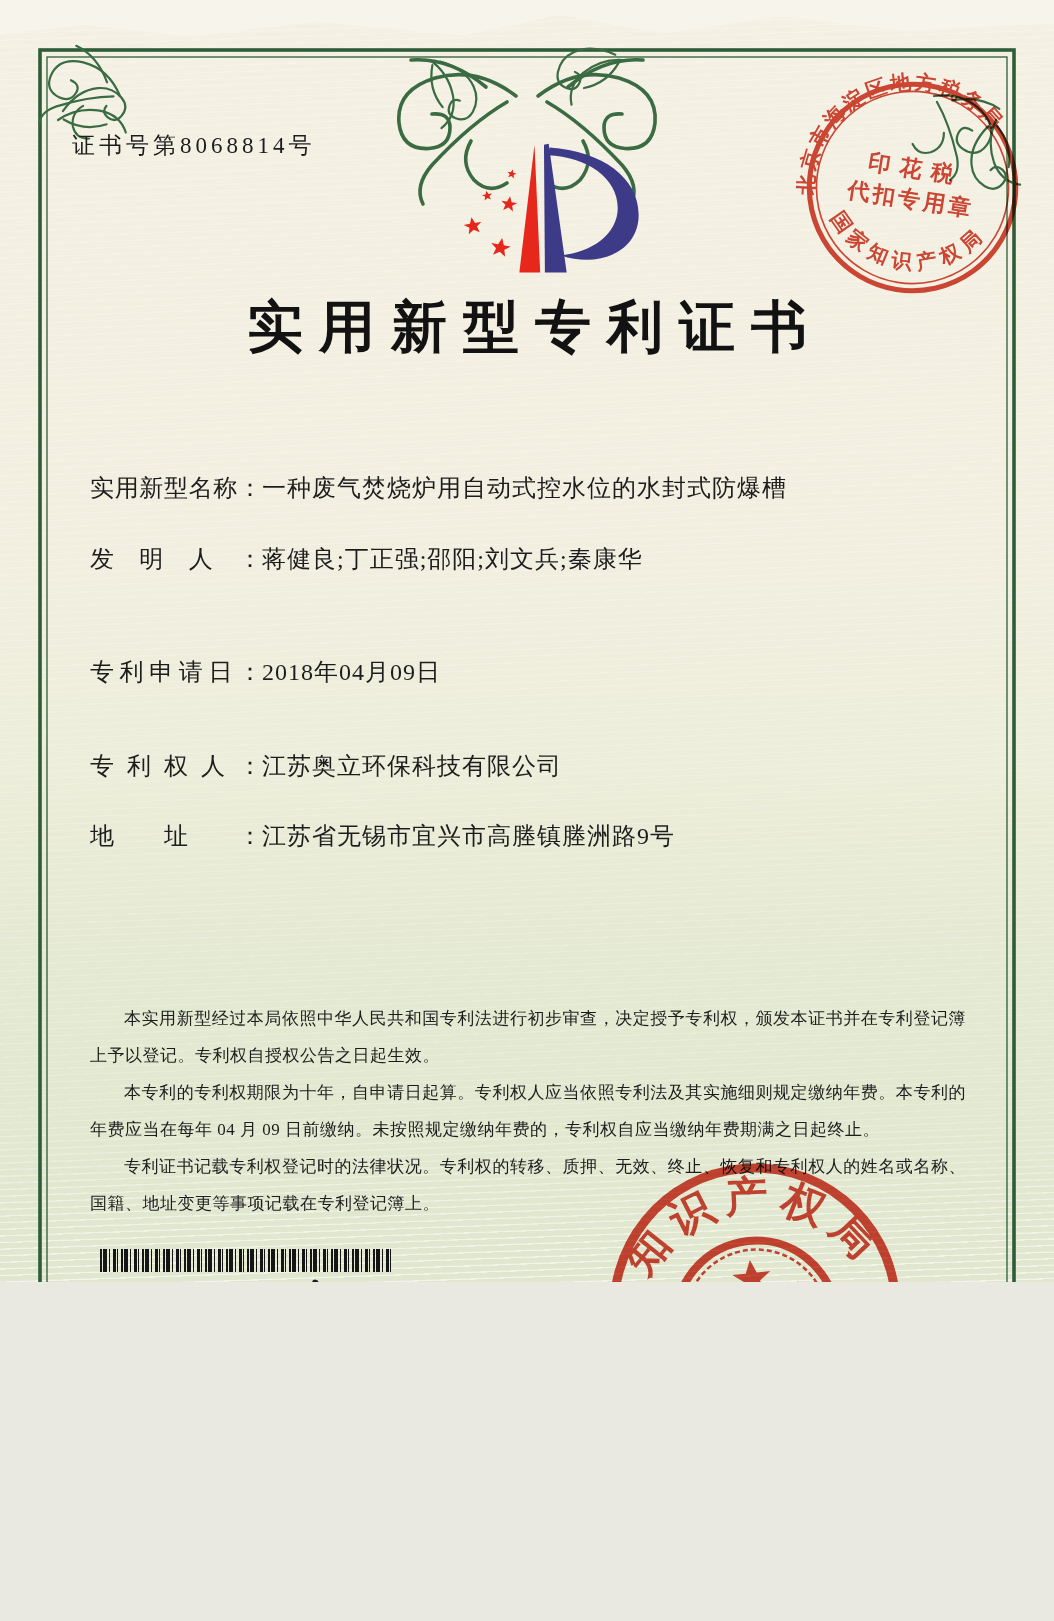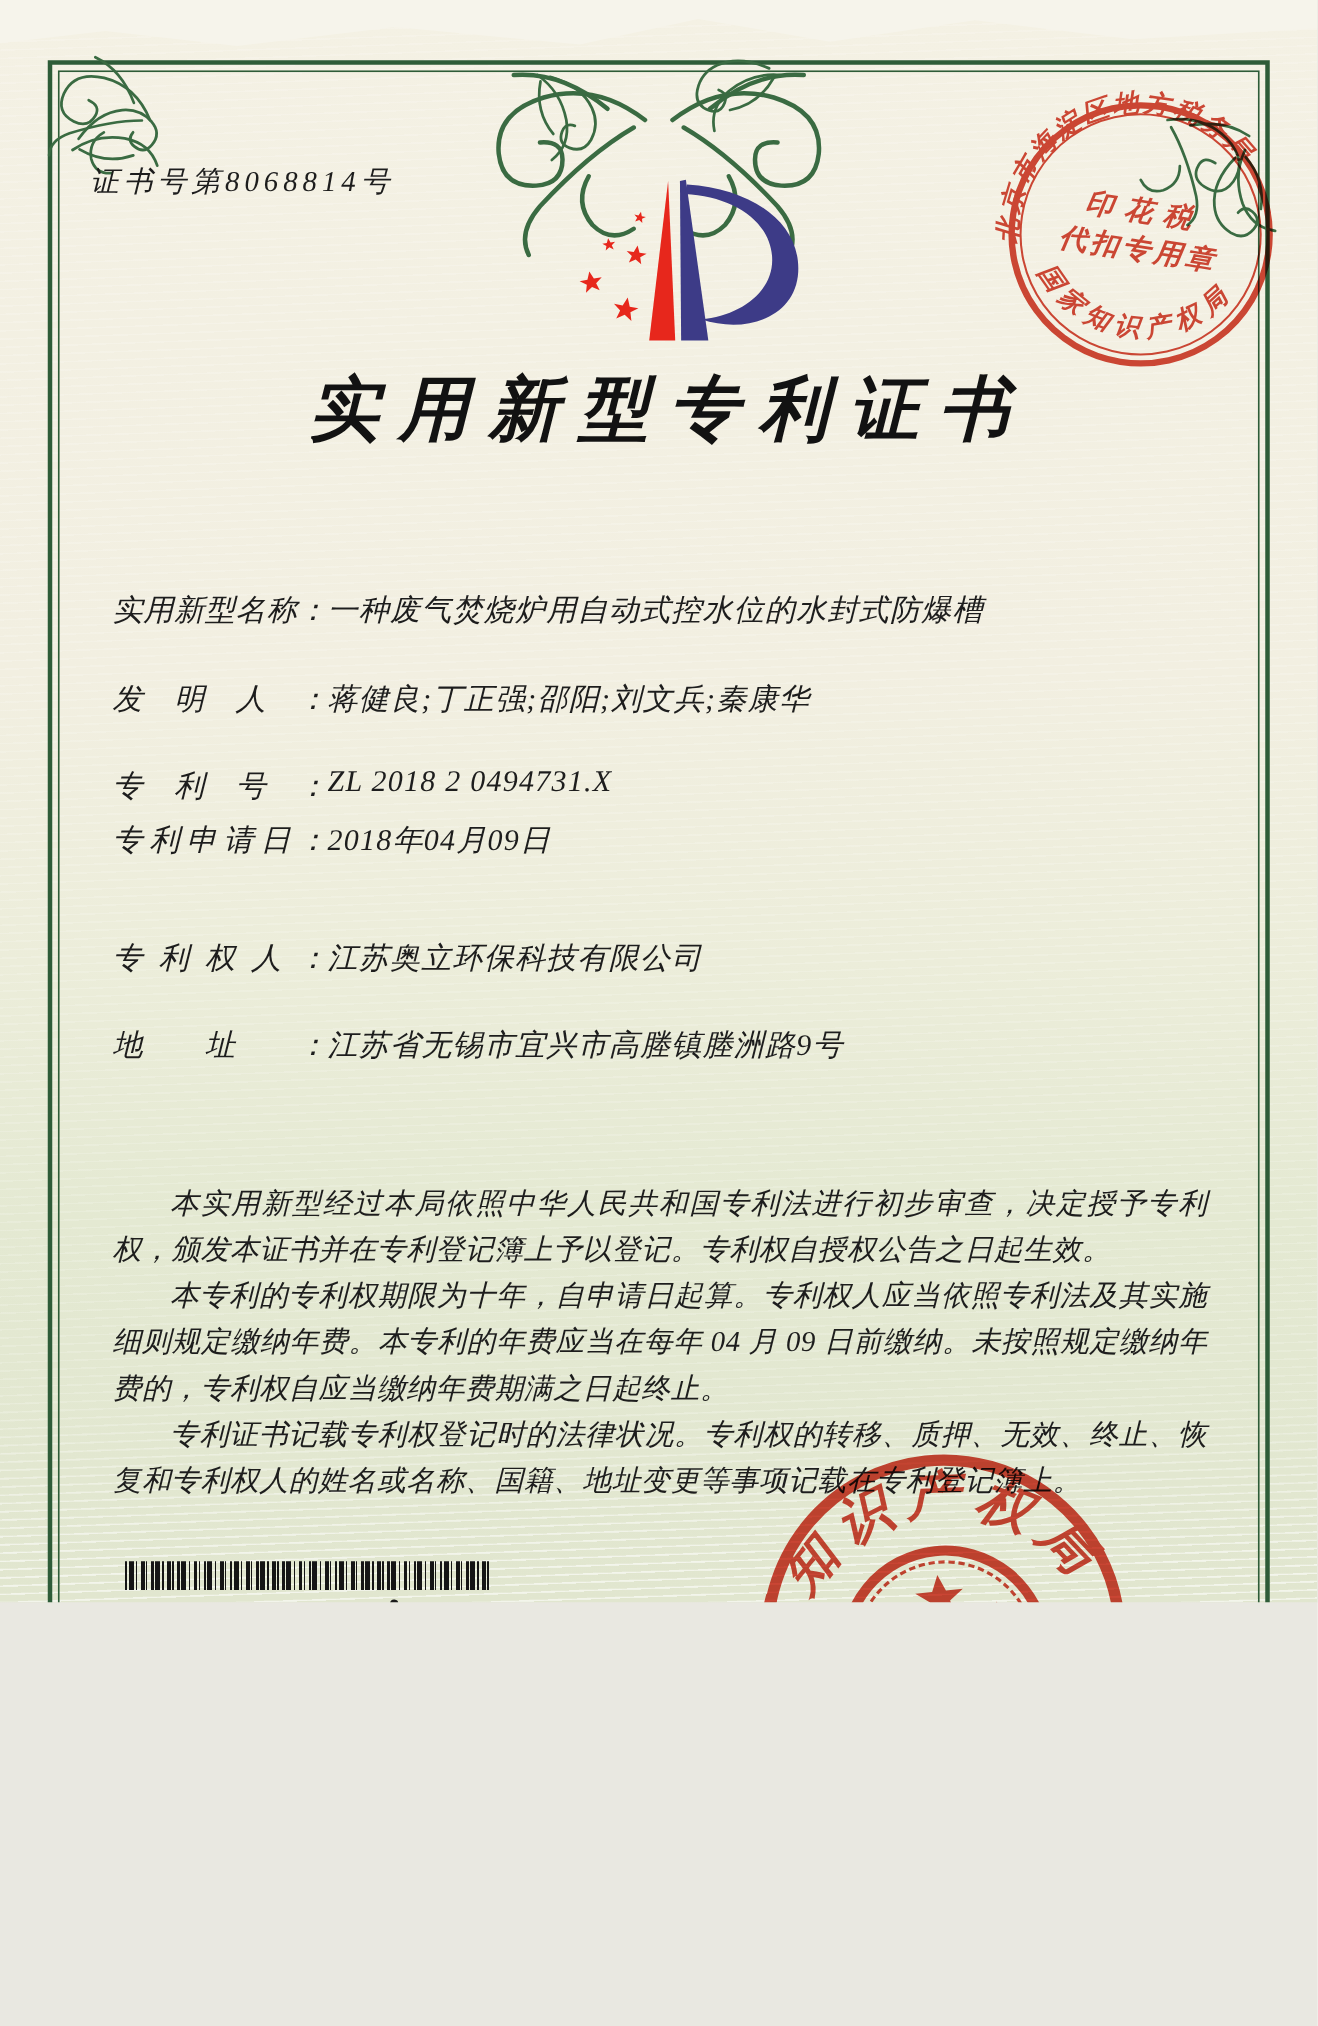--- a/index.html
+++ b/index.html
@@ -1,19 +1,19 @@
 <!DOCTYPE html>
 <html style="--seal-red: #d13a28; --border-green: #2e5c38; --logo-blue: #3d3b87; --logo-red: #e7271c;"><head>
 <meta charset="utf-8">
 <style>
   html,body{margin:0;padding:0;background:#e9e8e1;}
   #page{
     position:relative;width:1054px;height:1282px;overflow:hidden;
     background:linear-gradient(180deg,#f4f1e4 0%,#f2efe1 42%,#ecedda 60%,#e4e9d2 76%,#e1e6cf 100%);
-    font-family:"Liberation Serif","DejaVu Serif",serif;color:#1d1d1d;font-style:italic;
+    font-family:"Liberation Serif","DejaVu Serif",serif;color:#1d1d1d;
   }
   
   .pattern{position:absolute;left:0;right:0;pointer-events:none;
     background:repeating-linear-gradient(178deg,rgba(255,255,255,.6) 0 1.2px,rgba(255,255,255,0) 1.2px 6.6px);}
   .pattern.all{top:0;bottom:0;opacity:.28;}
   .pattern.bottom{top:1110px;bottom:0;opacity:.85;
     -webkit-mask-image:linear-gradient(180deg,transparent,#000 140px);
     mask-image:linear-gradient(180deg,transparent,#000 140px);}
   
   .deckle{position:absolute;top:0;left:0;right:0;height:54px;background:#f6f4eb;
@@ -22,21 +22,21 @@
   .content{position:absolute;left:0;top:0;width:100%;height:100%;}
   .cert-no{position:absolute;left:72px;top:130px;font-size:23px;letter-spacing:4px;}
   .logo{position:absolute;left:402px;top:140px;}
   .tax-stamp{position:absolute;left:795px;top:70px;transform:rotate(9deg);mix-blend-mode:multiply;opacity:.92;}
   .title{position:absolute;left:0;top:290px;width:100%;text-align:center;
     font-size:56px;font-weight:bold;letter-spacing:16px;text-indent:16px;color:#121212;}
   .row{position:absolute;left:90px;right:86px;font-size:24px;white-space:nowrap;}
   .lbl{display:inline-block;width:172px;text-align:justify;text-align-last:justify;vertical-align:top;}
   .val{letter-spacing:1px;}
   .grant-no{position:absolute;left:597px;top:0;}
-  .paras{position:absolute;left:90px;top:944px;width:876px;font-size:23px;line-height:37px;text-align:justify;}
+  .paras{position:absolute;left:90px;top:1000px;width:876px;font-size:17px;line-height:37px;text-align:justify;}
   .paras p{margin:0;text-indent:2em;letter-spacing:.5px;}
   .barcode{position:absolute;left:100px;top:1249px;width:293px;height:23px;
     background:repeating-linear-gradient(90deg,#151515 0 2px,transparent 2px 3px,#151515 3px 7px,transparent 7px 9px,#151515 9px 10px,transparent 10px 13px,#151515 13px 16px,transparent 16px 17px,#151515 17px 18px,transparent 18px 21px);}
   .role{position:absolute;left:113px;top:1316px;font-size:19px;letter-spacing:3px;}
   .name{position:absolute;left:113px;top:1366px;font-size:27px;letter-spacing:3px;}
   .sign-svg{position:absolute;left:252px;top:1268px;}
   .seal-svg{position:absolute;left:604px;top:1158px;transform:rotate(-6deg);mix-blend-mode:multiply;opacity:.93;}
   .seal-date{position:absolute;left:622px;top:1430px;width:272px;text-align:center;font-size:24px;letter-spacing:1px;color:#111;}
   .footer{position:absolute;left:0;top:1490px;width:100%;text-align:right;font-size:19px;letter-spacing:2px;}
   .green{stroke:var(--border-green,#2e5c38);}
@@ -135,23 +135,20 @@
       </text>
     </svg>
 
     <div class="title">实用新型专利证书</div>
 
     <div class="row" style="top:472px">
       <span class="lbl">实用新型名称：</span><span class="val">一种废气焚烧炉用自动式控水位的水封式防爆槽</span>
     </div>
     <div class="row" style="top:543px">
       <span class="lbl">发明人：</span><span class="val">蒋健良;丁正强;邵阳;刘文兵;秦康华</span>
-    </div>
-    <div class="row" style="top:613px">
-      <span class="lbl">专利号：</span><span class="val">ZL 2018 2 0494731.X</span>
     </div>
     <div class="row" style="top:656px">
       <span class="lbl">专利申请日：</span><span class="val">2018年04月09日</span>
     </div>
     <div class="row" style="top:750px">
       <span class="lbl">专利权人：</span><span class="val">江苏奥立环保科技有限公司</span>
     </div>
     <div class="row" style="top:820px">
       <span class="lbl">地址：</span><span class="val">江苏省无锡市宜兴市高塍镇塍洲路9号</span>
     </div>

